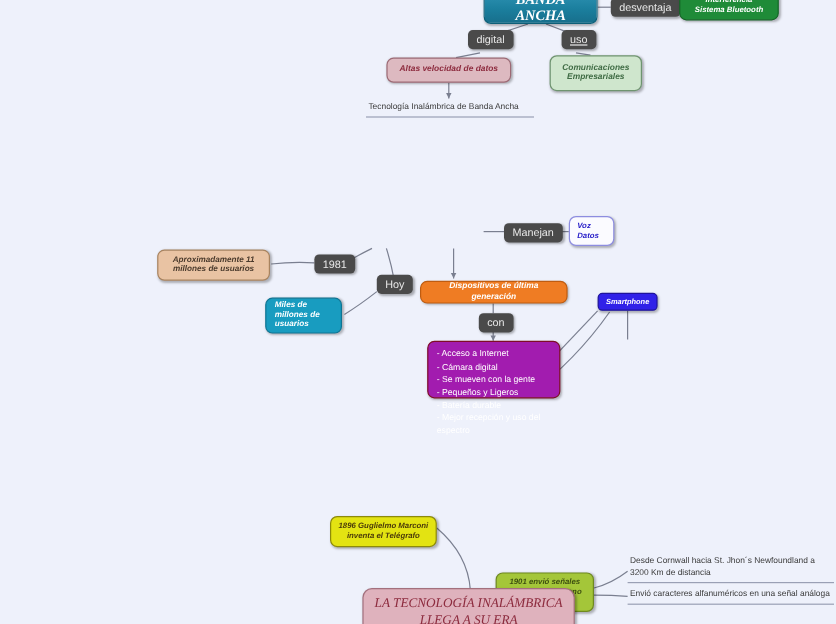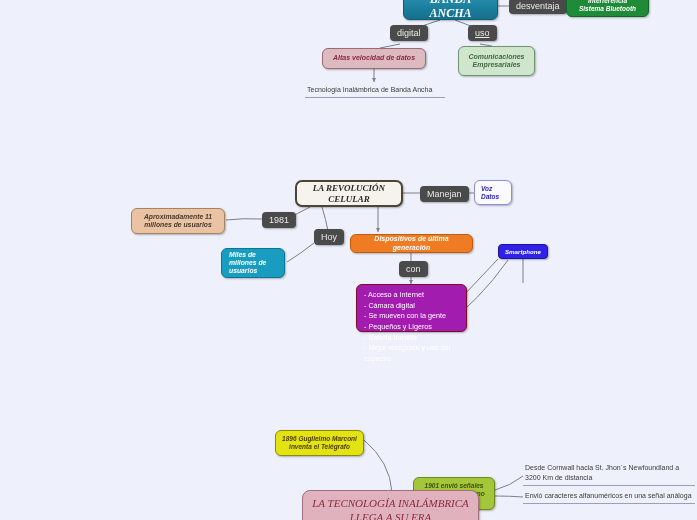--- a/index.html
+++ b/index.html
@@ -203,21 +203,20 @@
 
   <div class="node topic" id="n-altas-vel">Altas velocidad de datos</div>
 
   <div class="node pill" id="n-uso">uso</div>
 
   <div class="node topic" id="n-comunicaciones" style="white-space:pre-line;">Comunicaciones
 Empresariales</div>
 
   <div class="node note" id="n-tec-inalambrica">Tecnología Inalámbrica de Banda Ancha</div>
 
-  <div class="node topic" id="n-revolucion">LA REVOLUCIÓN CELULAR</div>
 
   <div class="node pill" id="n-manejan">Manejan</div>
 
   <div class="node topic" id="n-voz-datos" style="white-space:pre-line;">Voz
 Datos</div>
 
   <div class="node pill" id="n-1990">1981</div>
 
   <div class="node topic" id="n-aprox11" style="white-space:pre-line;">Aproximadamente 11
 millones de usuarios</div>

